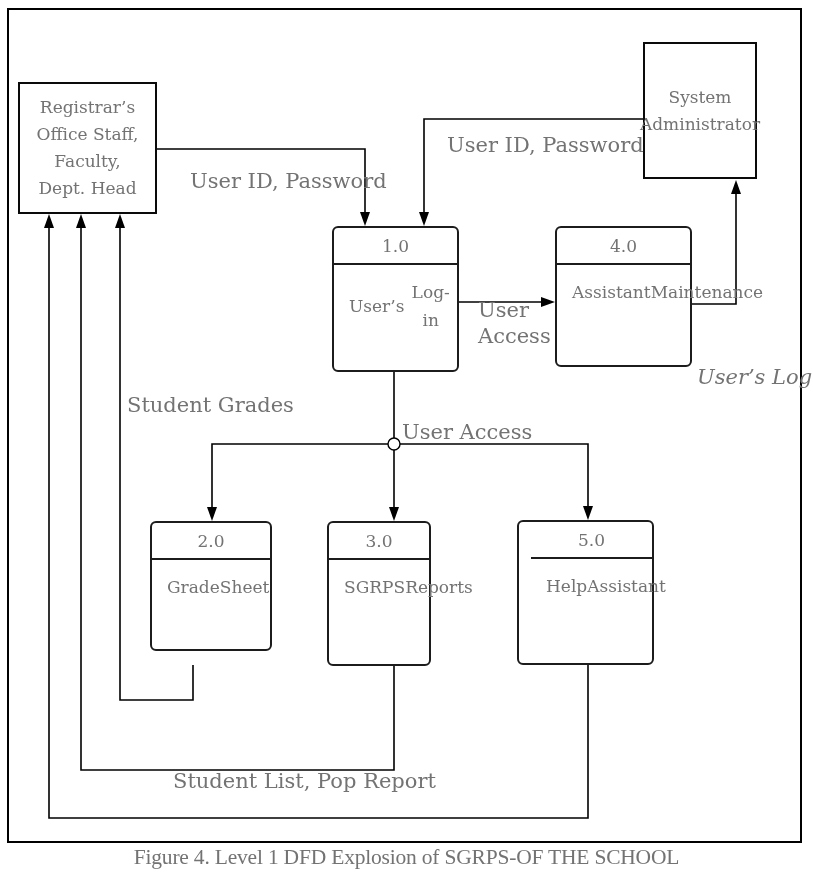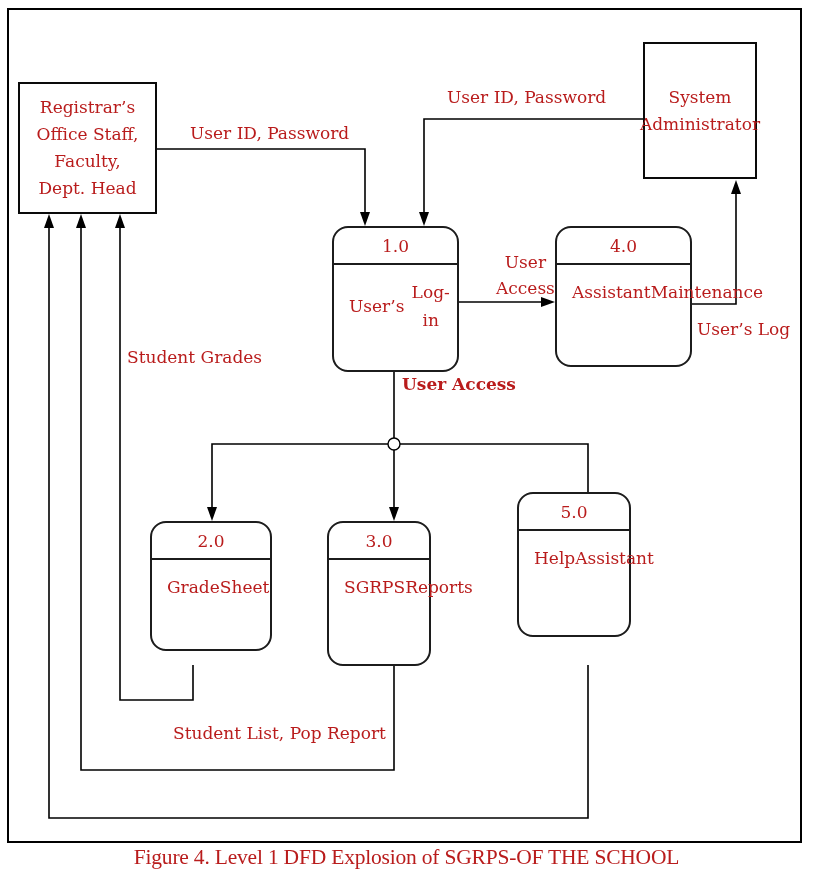--- a/index.html
+++ b/index.html
@@ -1,62 +1,62 @@
 <!DOCTYPE html>
 <html><head>
 <meta charset="utf-8">
 <style>
   html,body { margin:0; padding:0; background:#fff; }
   .canvas {
     position:relative; width:813px; height:875px; background:#ffffff;
-    font-family:"DejaVu Serif", serif; color:#b91c1c; overflow:hidden;
+    font-family:"DejaVu Serif", serif; color:#737373; overflow:hidden;
   }
   .outer-border {
     position:absolute; left:7px; top:8px; width:795px; height:835px;
     border:2px solid #000; box-sizing:border-box;
   }
   svg.connectors { position:absolute; left:0; top:0; }
   svg.connectors path { fill:none; stroke:#000; stroke-width:1.6px; }
   svg.connectors polygon { fill:#000; stroke:none; }
   svg.connectors circle { fill:#fff; stroke:#000; stroke-width:1.4px; }
 
   .entity {
     position:absolute; border:2px solid #0a0a0a; box-sizing:border-box;
     background:#fff; display:flex; flex-direction:column; align-items:center;
     justify-content:center; text-align:center; font-size:17px; line-height:27px;
   }
   .entity-registrar { left:18px; top:82px; width:139px; height:132px; }
   .entity-sysadmin  { left:643px; top:42px; width:114px; height:137px; }
 
   .process {
-    position:absolute; border:2px solid #1c1c1c; border-radius:16px;
+    position:absolute; border:2px solid #1c1c1c; border-radius:6px;
     box-sizing:border-box; background:#fff; font-size:17px; text-align:center;
   }
   .p-header {
     height:35px; border-bottom:2px solid #1c1c1c;
     display:flex; align-items:center; justify-content:center;
   }
   .p-body {
     display:flex; flex-direction:row; align-items:center;
     padding-top:13px; line-height:28px;margin-left:15px;
   }
   .process-p1 { left:332px; top:226px; width:127px; height:146px; }
   .process-p4 { left:555px; top:226px; width:137px; height:141px;text-align:right; }
   .process-p2 { left:150px; top:521px; width:122px; height:130px; }
   .process-p3 { left:327px; top:521px; width:104px; height:145px; }
-  .process-p5 { left:517px; top:492px; width:114px; height:145px; }
+  .process-p5 { left:517px; top:520px; width:137px; height:145px;padding-left:12px; }
 
   .flow-label {
-    position:absolute; font-size:17px; line-height:26px; white-space:nowrap;
+    position:absolute; font-size:21px; line-height:26px; white-space:nowrap;margin-top:48px;
   }
   .lbl-uid-left   { left:190px; top:120px; }
   .lbl-uid-right  { left:447px; top:84px; }
-  .lbl-ua-mid     { left:496px; top:249px;text-align:center; }
-  .lbl-users-log  { left:697px; top:316px; }
-  .lbl-ua-down    { left:402px; top:371px;font-weight:bold; }
+  .lbl-ua-mid     { left:478px; top:249px; }
+  .lbl-users-log  { left:697px; top:316px;font-style:italic; }
+  .lbl-ua-down    { left:402px; top:371px; }
   .lbl-stud-grades{ left:127px; top:344px; }
   .lbl-stud-list  { left:173px; top:720px; }
 
   .caption {
     position:absolute; left:0; top:845px; width:813px; text-align:center;
     font-family:"Liberation Serif", serif; font-size:21.5px; letter-spacing:-0.2px;
   }
 </style>
 </head>
 <body>

